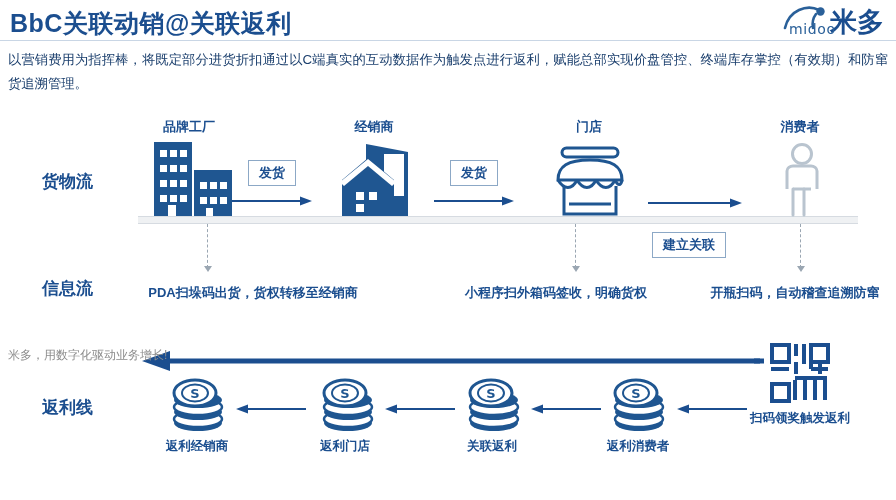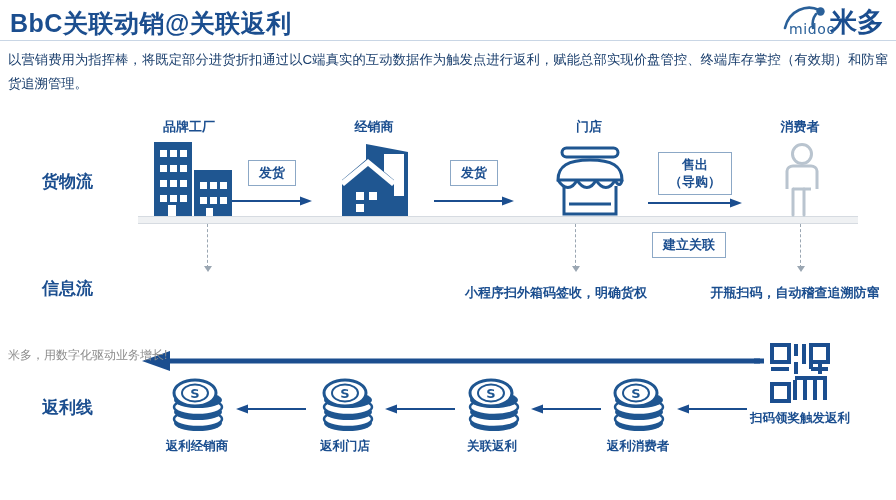--- a/index.html
+++ b/index.html
@@ -229,40 +229,37 @@
     <path d="M0 7 L70 7" stroke="#1b4e8f" stroke-width="2"></path>
     <path d="M80 7 L68 2.5 L68 11.5 Z" fill="#1b4e8f"></path>
   </svg>
 
   <div class="flowbox" style="left:474px; top:160px;">发货</div>
   <svg class="arrow-h" style="left:434px; top:194px;" width="82" height="14" viewBox="0 0 82 14">
     <path d="M0 7 L70 7" stroke="#1b4e8f" stroke-width="2"></path>
     <path d="M80 7 L68 2.5 L68 11.5 Z" fill="#1b4e8f"></path>
   </svg>
 
-  <div class="flowbox" style="left:695px; top:152px;">
-    <div>售出</div>
-    <div>（导购）</div>
-  </div>
   <svg class="arrow-h" style="left:648px; top:196px;" width="96" height="14" viewBox="0 0 96 14">
     <path d="M0 7 L84 7" stroke="#1b4e8f" stroke-width="2"></path>
     <path d="M94 7 L82 2.5 L82 11.5 Z" fill="#1b4e8f"></path>
   </svg>
 
   <div class="flowbox" style="left:689px; top:232px;">建立关联</div>
 
   <div class="dropline" style="left:207px; top:224px; height:44px;"></div>
   <div class="drop-head" style="left:207.5px; top:266px;"></div>
 
   <div class="dropline" style="left:575px; top:224px; height:44px;"></div>
   <div class="drop-head" style="left:575.5px; top:266px;"></div>
 
   <div class="dropline" style="left:800px; top:224px; height:44px;"></div>
   <div class="drop-head" style="left:800.5px; top:266px;"></div>
 
+  <div class="info-text" style="left:253px; top:284px;">PDA扫垛码出货，货权转移至经销商</div>
   <div class="info-text" style="left:795px; top:284px;">开瓶扫码，自动稽查追溯防窜</div>
   <div class="info-text" style="left:556px; top:284px;">小程序扫外箱码签收，明确货权</div>
 
   <svg class="icon-abs" style="left:140px; top:350px;" width="620" height="22" viewBox="0 0 620 22">
     <path d="M24 11 L620 11" stroke="#1b4e8f" stroke-width="5"></path>
     <path d="M2 11 L30 1 L30 21 Z" fill="#1b4e8f"></path>
   </svg>
 
   <svg class="icon-abs" style="left:752px; top:350px;" width="14" height="14" viewBox="0 0 14 14">
     <path d="M2 11 L12 11" stroke="#1b4e8f" stroke-width="5"></path>

